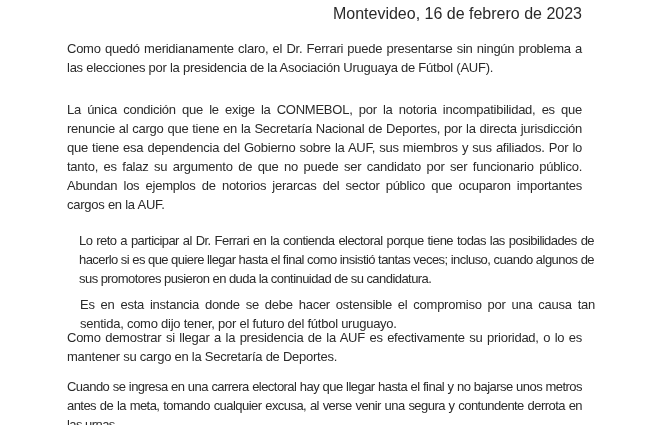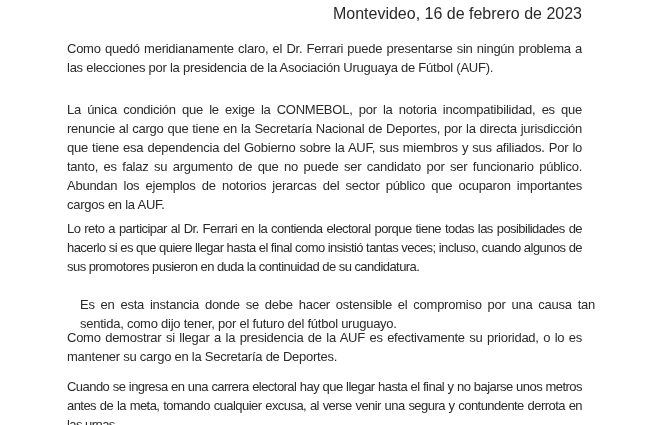--- a/index.html
+++ b/index.html
@@ -10,17 +10,17 @@
           text-align:justify; letter-spacing:-0.25px; }
   .narrow { letter-spacing:-0.55px; }
 </style>
 </head>
 <body>
 
 <div>
   <div class="date">Montevideo, 16 de febrero de 2023</div>
   <p class="para" style="top:39px; margin:0;">Como quedó meridianamente claro, el Dr. Ferrari puede presentarse sin ningún problema a las elecciones por la presidencia de la Asociación Uruguaya de Fútbol (AUF).</p>
   <p class="para" style="top:100px; margin:0;">La única condición que le exige la CONMEBOL, por la notoria incompatibilidad, es que renuncie al cargo que tiene en la Secretaría Nacional de Deportes, por la directa jurisdicción que tiene esa dependencia del Gobierno sobre la AUF, sus miembros y sus afiliados. Por lo tanto, es falaz su argumento de que no puede ser candidato por ser funcionario público. Abundan los ejemplos de notorios jerarcas del sector público que ocuparon importantes cargos en la AUF.</p>
-  <p class="para narrow" style="top:219px; margin:0;">Lo reto a participar al Dr. Ferrari en la contienda electoral porque tiene todas las posibilidades de hacerlo si es que quiere llegar hasta el final como insistió tantas veces; incluso, cuando algunos de sus promotores pusieron en duda la continuidad de su candidatura.</p>
+  <p class="para narrow" style="top:219px; margin:12px;">Lo reto a participar al Dr. Ferrari en la contienda electoral porque tiene todas las posibilidades de hacerlo si es que quiere llegar hasta el final como insistió tantas veces; incluso, cuando algunos de sus promotores pusieron en duda la continuidad de su candidatura.</p>
   <p class="para" style="top:282px; margin:13px;">Es en esta instancia donde se debe hacer ostensible el compromiso por una causa tan sentida, como dijo tener, por el futuro del fútbol uruguayo.</p>
   <p class="para" style="top:328px; margin:0;">Como demostrar si llegar a la presidencia de la AUF es efectivamente su prioridad, o lo es mantener su cargo en la Secretaría de Deportes.</p>
   <p class="para narrow" style="top:377px; margin:0;">Cuando se ingresa en una carrera electoral hay que llegar hasta el final y no bajarse unos metros antes de la meta, tomando cualquier excusa, al verse venir una segura y contundente derrota en las urnas.</p>
 </div>
 
 </body></html>

